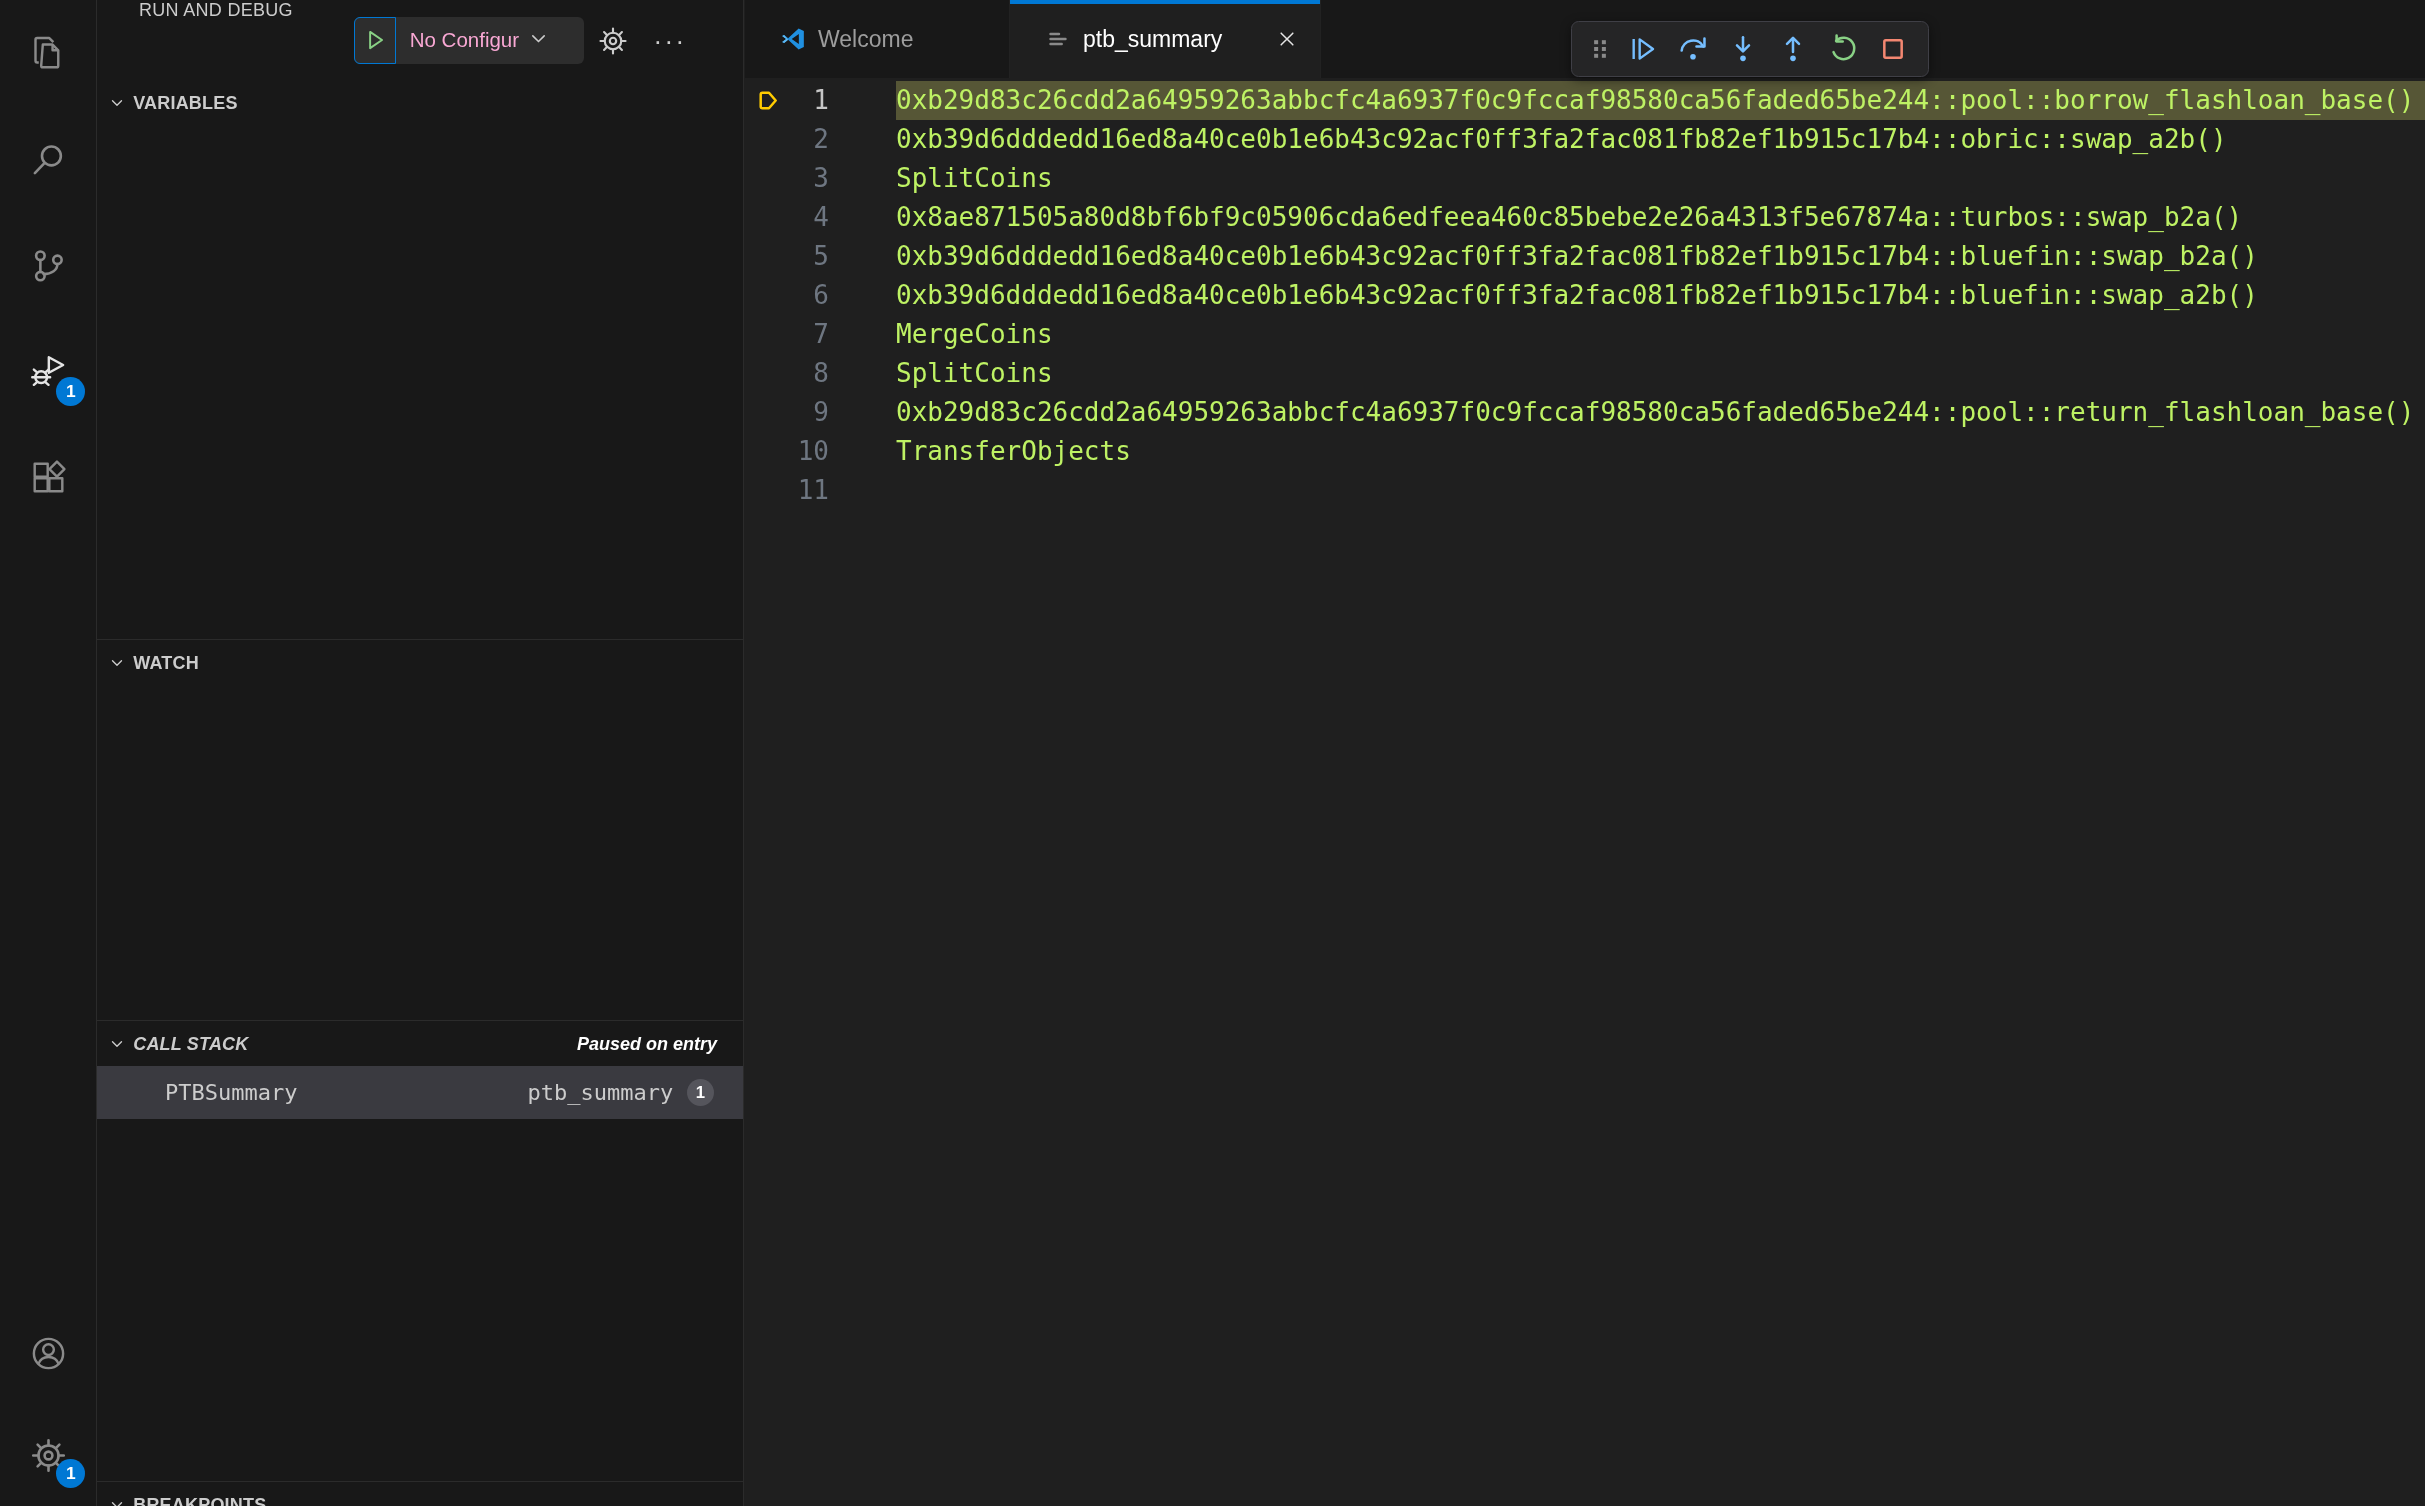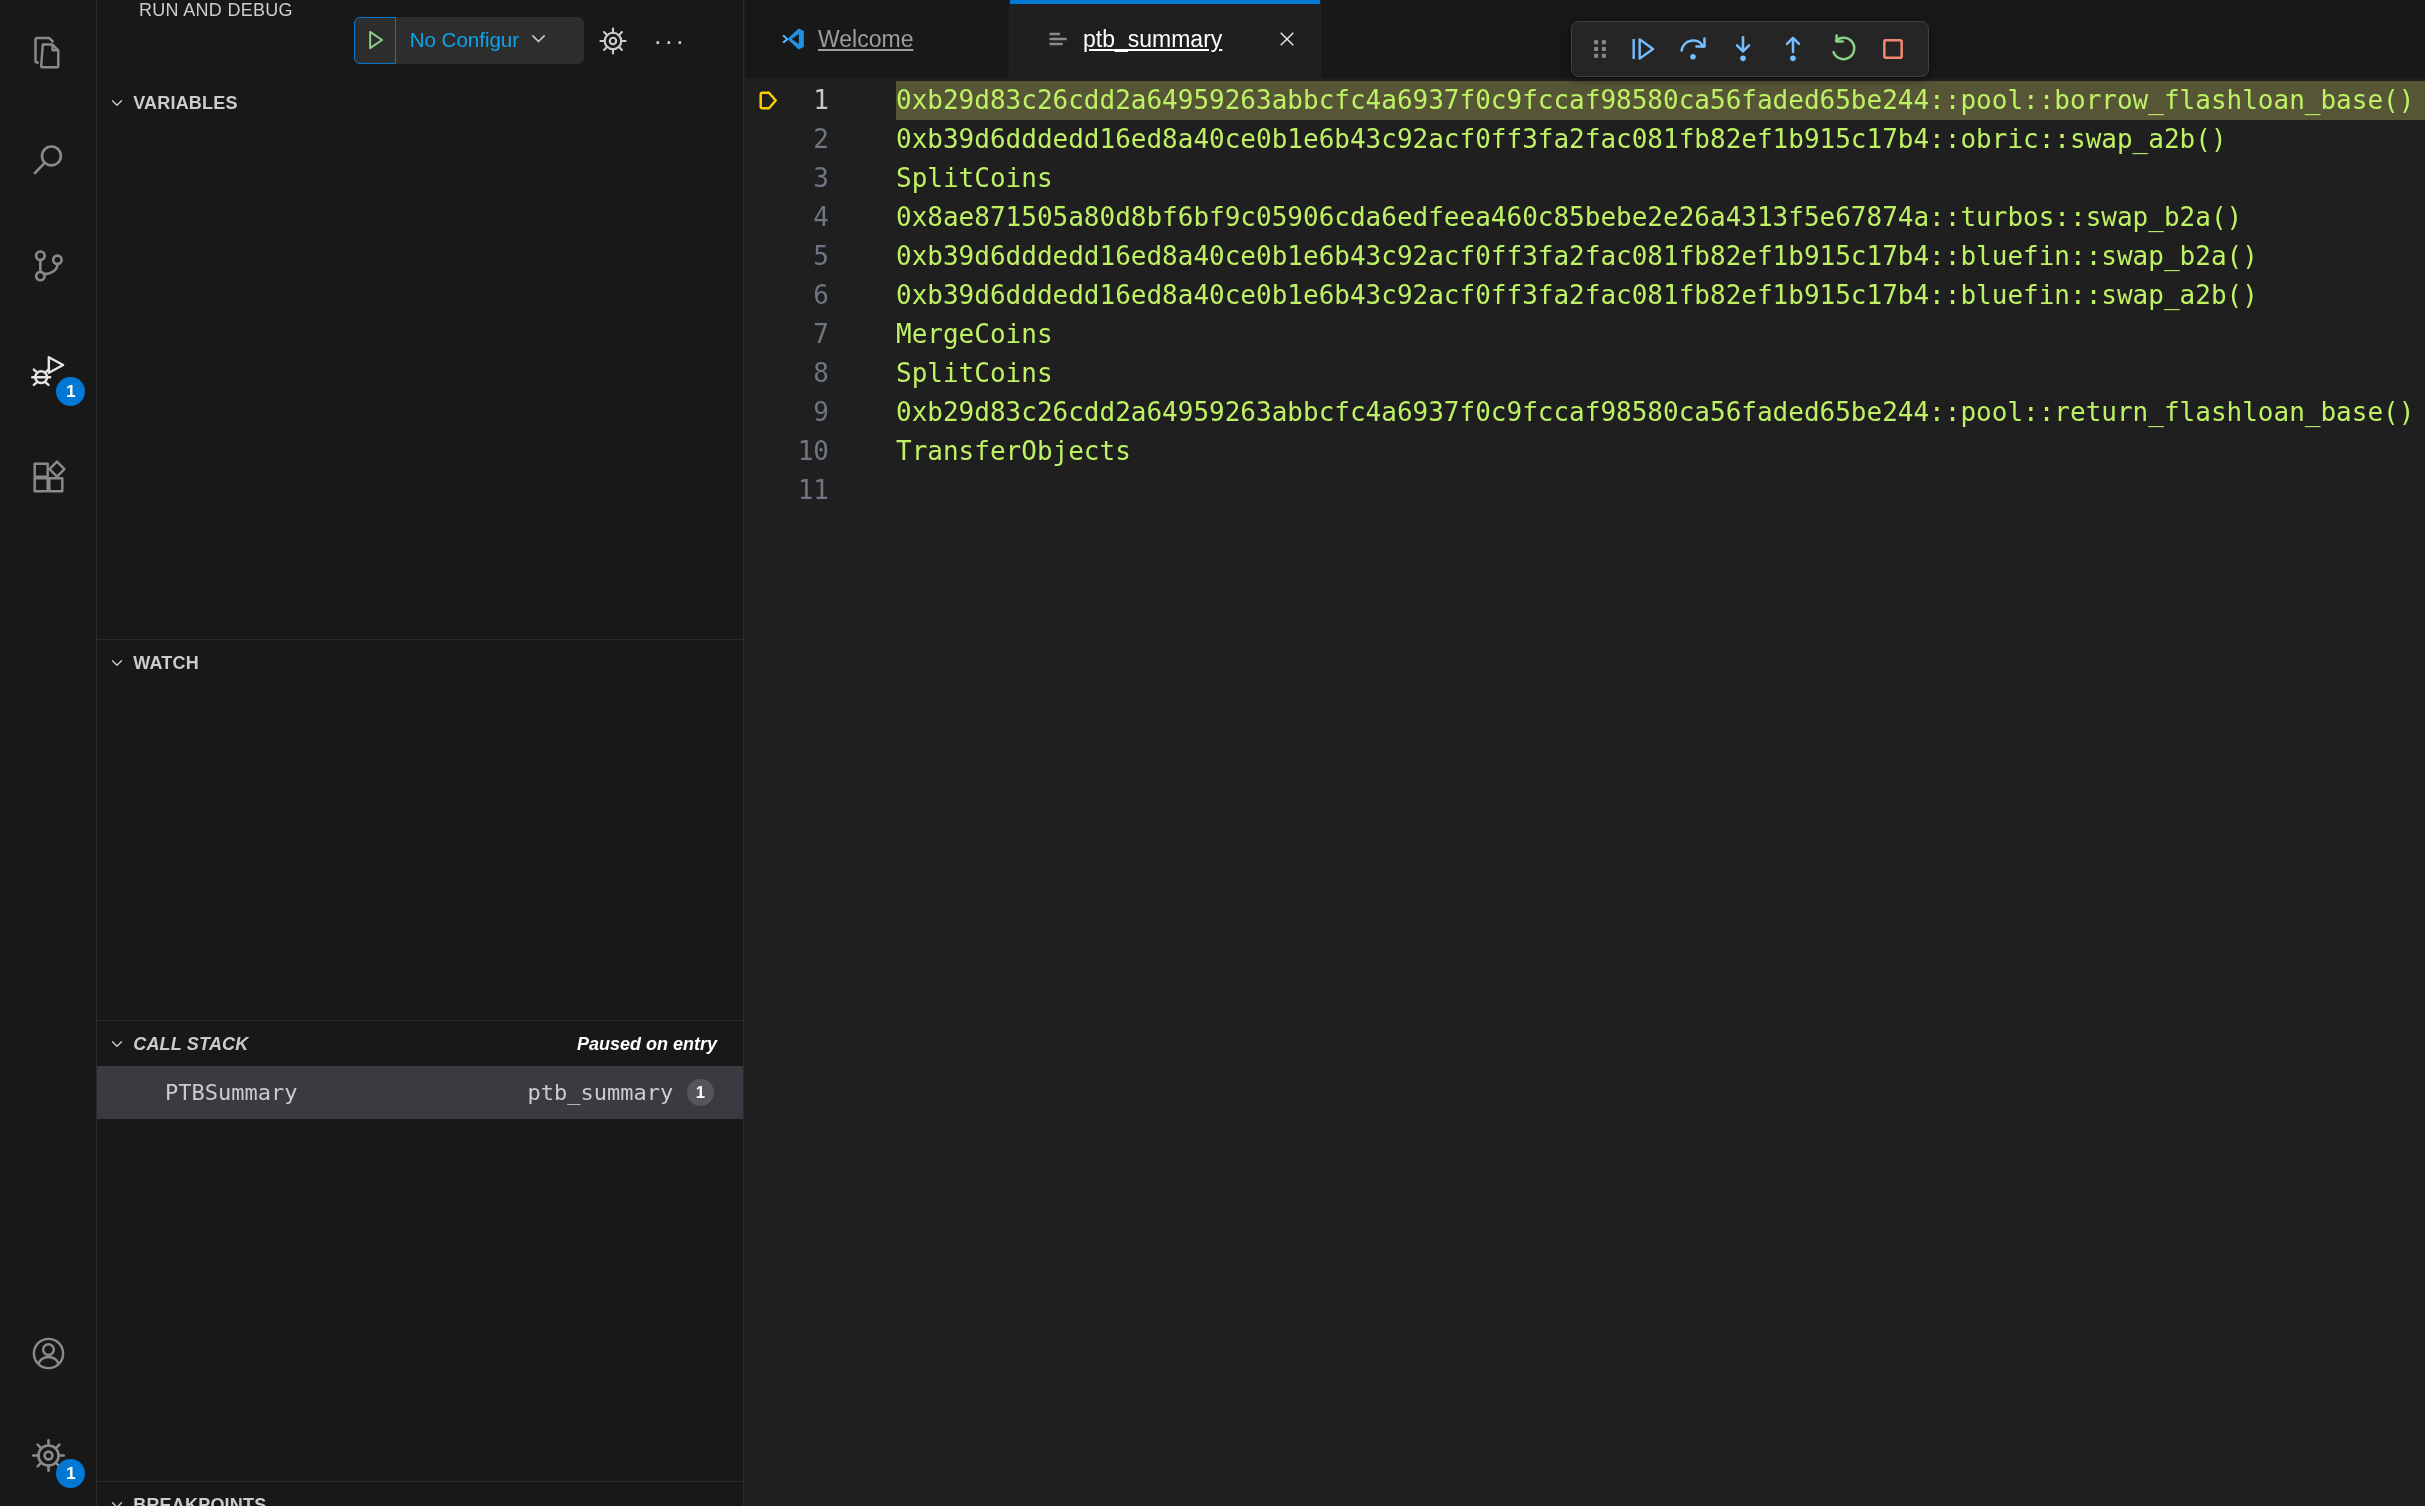--- a/index.html
+++ b/index.html
@@ -25,21 +25,21 @@
              background:#181818; border-right:0.8px solid #2b2b2b; }
   .sb-header { position:absolute; top:0; left:0; right:0; height:79px;
                display:flex; align-items:flex-start; }
   .sb-title { margin-left:42px; font-size:18px; font-weight:500; color:#cccccc;
               letter-spacing:0.3px; white-space:nowrap; }
   .cfg { position:absolute; left:257px; top:16.7px; height:47px; width:230px;
          background:#2d2d2d; border-radius:6px; display:flex; align-items:center; }
   .cfg-play { width:42px; height:47px; border:1.5px solid #0078d4; border-radius:6px 0 0 6px;
               display:flex; align-items:center; justify-content:center; }
   .cfg-play svg { width:26px; height:26px; }
-  .cfg-label { margin-left:13.7px; font-size:20.5px; color:#0ea5e9; white-space:nowrap; }
+  .cfg-label { margin-left:13.7px; font-size:20.5px; color:#f9a8d4; white-space:nowrap; }
   .cfg-chevron { margin-left:9px; margin-right:12px; }
   .cfg-chevron svg { width:21px; height:21px; }
   .sb-gear { position:absolute; left:495px; top:20px; width:42px; height:42px;
              display:flex; align-items:center; justify-content:center; }
   .sb-gear svg { width:32px; height:32px; }
   .sb-more { position:absolute; left:552px; top:20px; width:42px; height:42px;
              display:flex; align-items:center; justify-content:center;
              color:#cccccc; font-size:26px; letter-spacing:2.3px; }
 
   .section-header { position:absolute; left:0; right:0; height:42px; display:flex;
@@ -59,21 +59,21 @@
   .cs-badge { margin-left:13.7px; margin-right:29px; width:27px; height:27px;
               border-radius:50%; background:#55555c; color:#fff; font-size:16.7px;
               font-family:"Liberation Sans", sans-serif; font-weight:700;
               display:flex; align-items:center; justify-content:center; }
 
   
   .editor { position:absolute; left:745px; top:0; right:0; bottom:0; background:#1f1f1f; }
   .tabbar { position:absolute; top:0; left:0; right:0; height:78px; background:#181818;
             display:flex; }
   .tab { position:relative; height:78px; display:flex; align-items:center;
-         padding:0 0 0 35px; cursor:pointer; border-right:0.8px solid #222;text-decoration:underline; }
+         padding:0 0 0 35px; cursor:pointer; border-right:0.8px solid #222; }
   .tab-welcome { width:265px; color:#9d9d9d; background:#181818; }
   .tab-active { width:311px; color:#ffffff; background:#1f1f1f; }
   .tab-active::before { content:""; position:absolute; left:0; right:0; top:0;
                         height:3.8px; background:#0078d4; }
   .tab svg.file-icon { width:26px; height:26px; flex:none; }
   .tab-label { margin-left:12px; font-size:23px; white-space:nowrap; }
   .tab-close { margin-left:auto; margin-right:20px; width:27px; height:27px;
                display:flex; align-items:center; justify-content:center; }
   .tab-close svg { width:20px; height:20px; }
 

